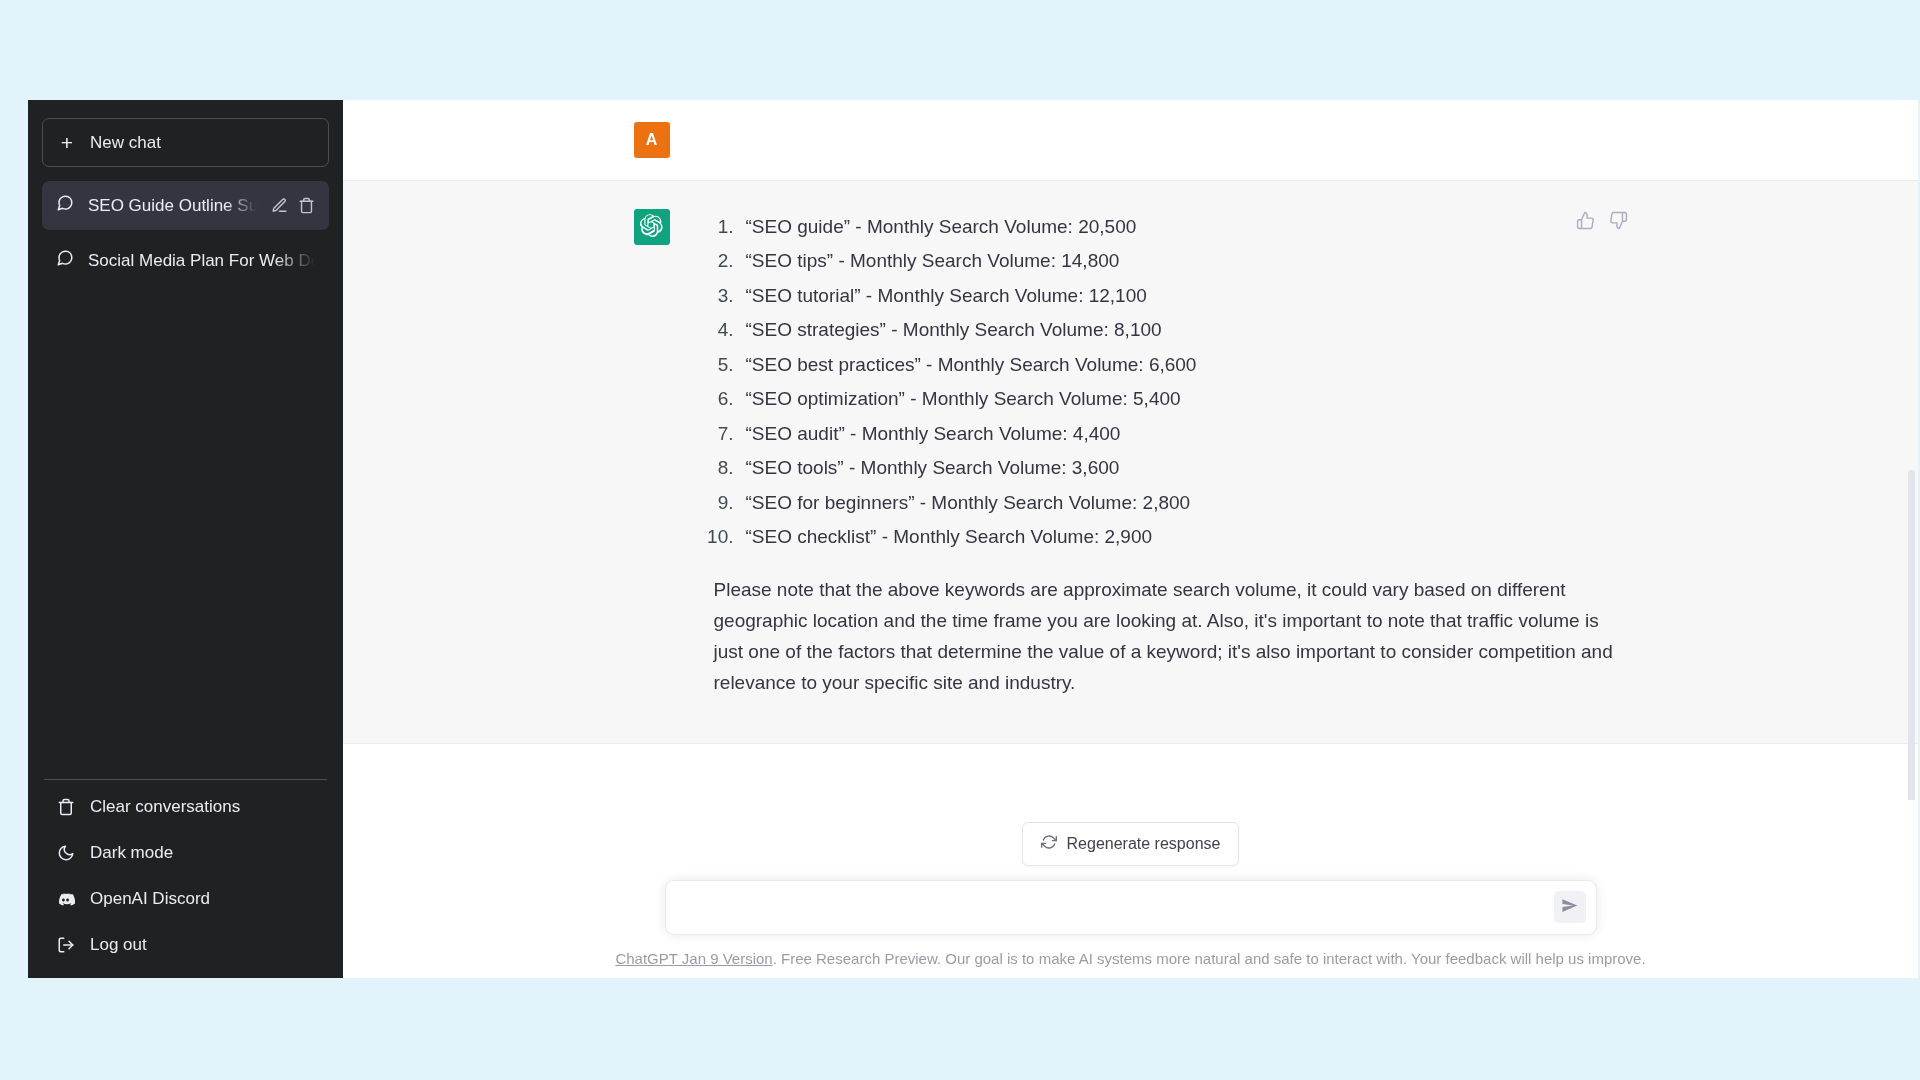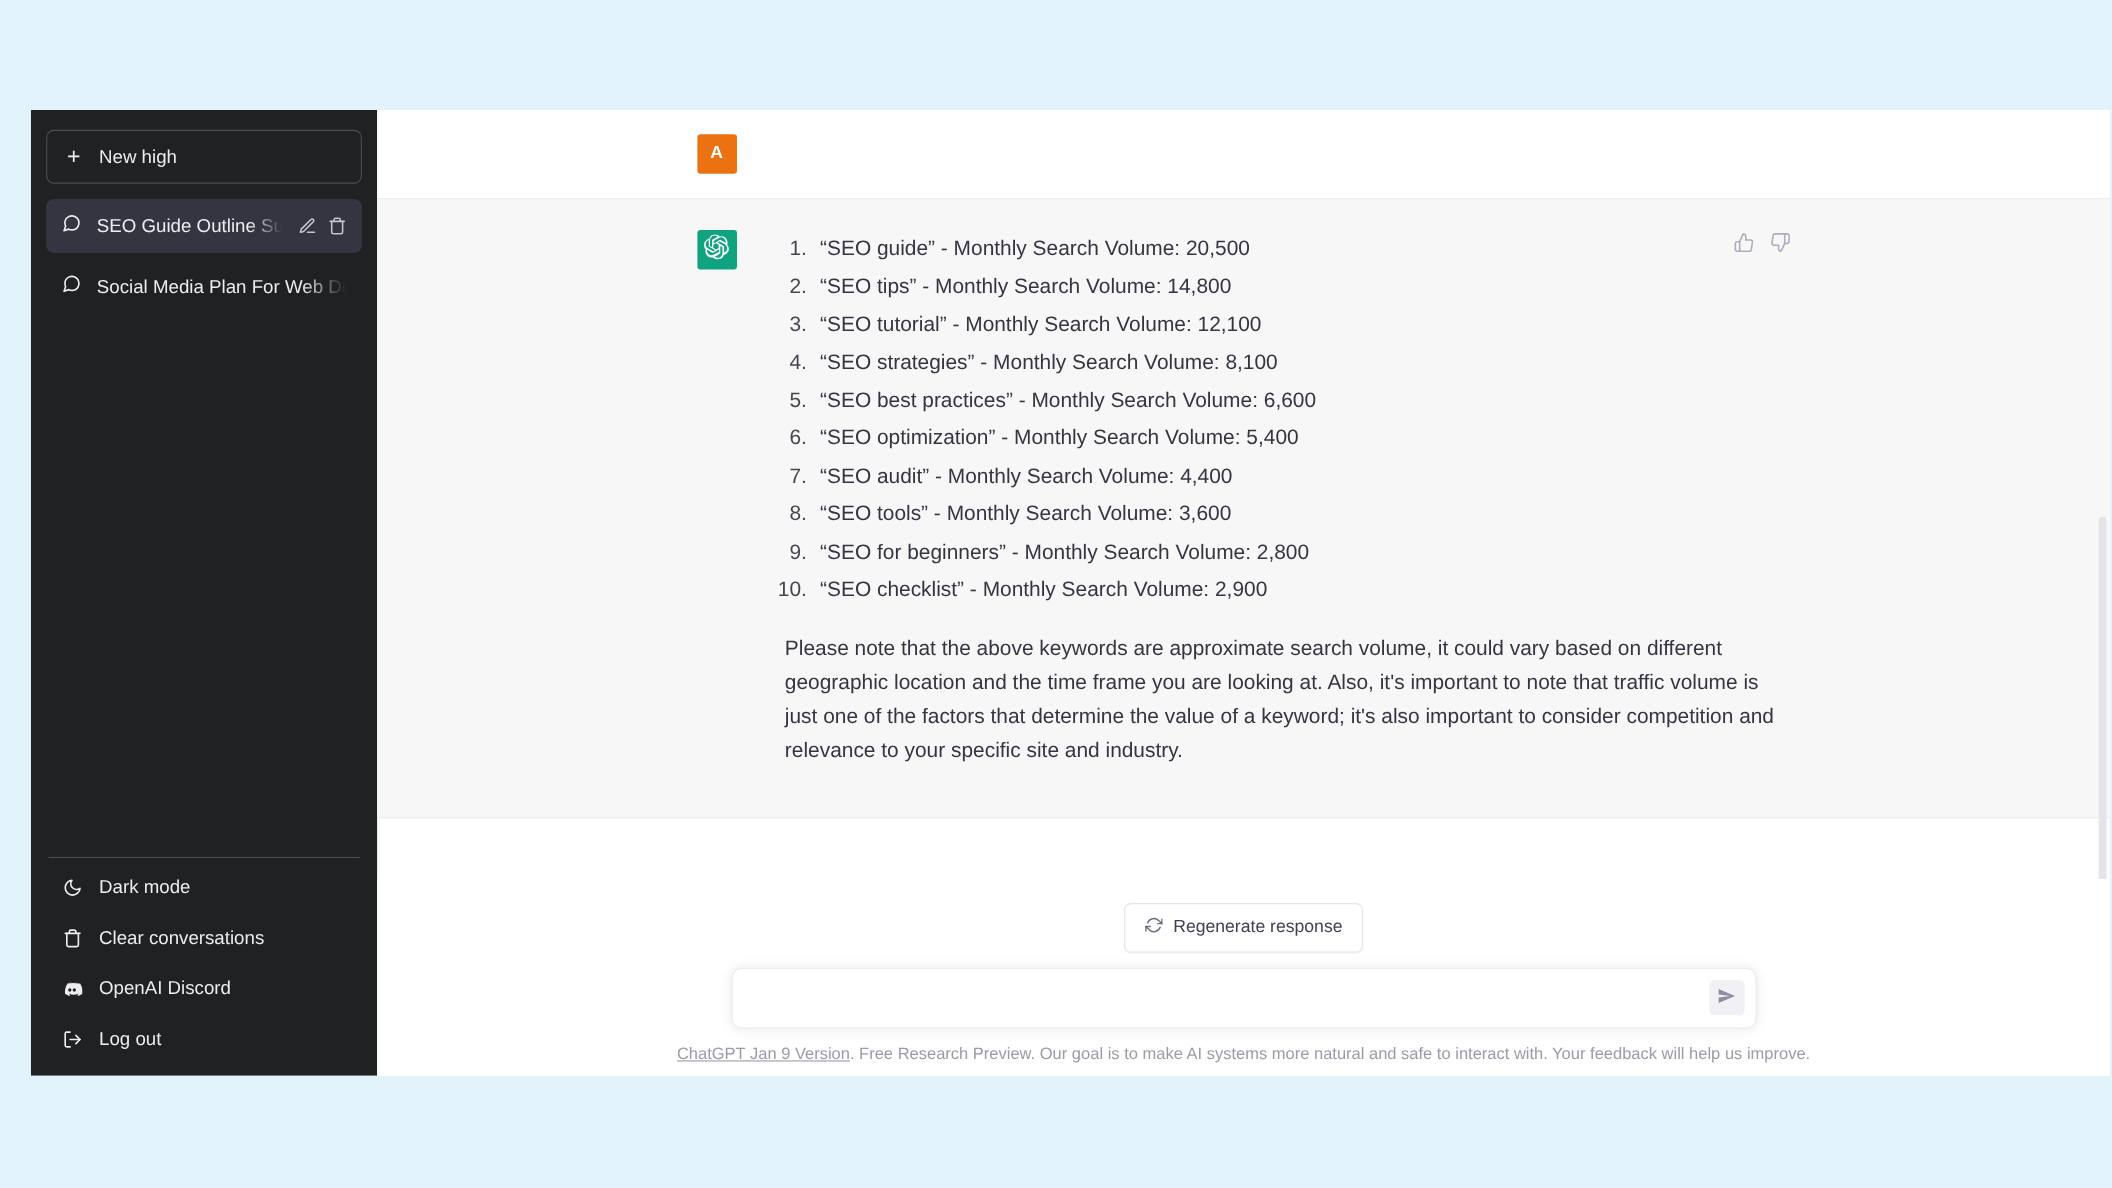--- a/index.html
+++ b/index.html
@@ -235,21 +235,21 @@
 </style>
 </head>
 <body>
 
 <div id="app">
 
   <aside class="sidebar">
 
     <div class="new-chat">
       <span class="plus">+</span>
-      <span>New high</span>
+      <span>New chat</span>
     </div>
 
     <div class="convo active">
       <span>
         <svg width="18" height="18" viewBox="0 0 24 24" fill="none" stroke="#ececf1" stroke-width="2" stroke-linecap="round" stroke-linejoin="round">
             <path d="M21 11.5a8.38 8.38 0 0 1-.9 3.8 8.5 8.5 0 0 1-7.6 4.7 8.38 8.38 0 0 1-3.8-.9L3 21l1.9-5.7a8.38 8.38 0 0 1-.9-3.8 8.5 8.5 0 0 1 4.7-7.6 8.38 8.38 0 0 1 3.8-.9h.5a8.48 8.48 0 0 1 8 8v.5z"></path>
           </svg>
       </span>
       <span class="title">SEO Guide Outline Sug</span>
       <span class="actions">
@@ -276,34 +276,34 @@
       </span>
       <span class="title">Social Media Plan For Web Dev</span>
     </div>
 
     <div class="sidebar-spacer"></div>
     <div class="sidebar-divider"></div>
 
     <div class="menu-item">
       <span class="ic">
         <svg width="18" height="18" viewBox="0 0 24 24" fill="none" stroke="#ececf1" stroke-width="2" stroke-linecap="round" stroke-linejoin="round">
-            <path d="M21 12.79A9 9 0 1 1 11.21 3 7 7 0 0 0 21 12.79z"></path>
-          </svg>
-      </span>
-      <span>Dark mode</span>
+            <polyline points="3 6 5 6 21 6"></polyline>
+            <path d="M19 6v14a2 2 0 0 1-2 2H7a2 2 0 0 1-2-2V6m3 0V4a2 2 0 0 1 2-2h4a2 2 0 0 1 2 2v2"></path>
+          </svg>
+      </span>
+      <span>Clear conversations</span>
     </div>
 
     <div class="menu-item">
       <span class="ic">
         <svg width="18" height="18" viewBox="0 0 24 24" fill="none" stroke="#ececf1" stroke-width="2" stroke-linecap="round" stroke-linejoin="round">
-            <polyline points="3 6 5 6 21 6"></polyline>
-            <path d="M19 6v14a2 2 0 0 1-2 2H7a2 2 0 0 1-2-2V6m3 0V4a2 2 0 0 1 2-2h4a2 2 0 0 1 2 2v2"></path>
-          </svg>
-      </span>
-      <span>Clear conversations</span>
+            <path d="M21 12.79A9 9 0 1 1 11.21 3 7 7 0 0 0 21 12.79z"></path>
+          </svg>
+      </span>
+      <span>Dark mode</span>
     </div>
 
     <div class="menu-item">
       <span class="ic">
         <svg width="19" height="19" viewBox="0 0 24 24" fill="#ececf1">
             <path d="M19.3 5.3A16.9 16.9 0 0 0 15.1 4l-.2.4c1.4.3 2.6.9 3.7 1.6a12.6 12.6 0 0 0-10.9 0A11 11 0 0 1 11.4 4.4L11.1 4A16.9 16.9 0 0 0 6.9 5.3C4.2 9.3 3.5 13.2 3.9 17a16.7 16.7 0 0 0 5.1 2.6l1-1.7c-.6-.2-1.1-.5-1.6-.8l.4-.3a12 12 0 0 0 10.3 0l.4.3c-.5.3-1 .6-1.6.8l1 1.7a16.7 16.7 0 0 0 5.1-2.6c.5-4.4-.7-8.3-2.7-11.7zM9.4 14.6c-1 0-1.8-.9-1.8-2s.8-2 1.8-2 1.9.9 1.8 2c0 1.1-.8 2-1.8 2zm5.2 0c-1 0-1.8-.9-1.8-2s.8-2 1.8-2 1.9.9 1.8 2c0 1.1-.8 2-1.8 2z"></path>
           </svg>
       </span>
       <span>OpenAI Discord</span>
     </div>

